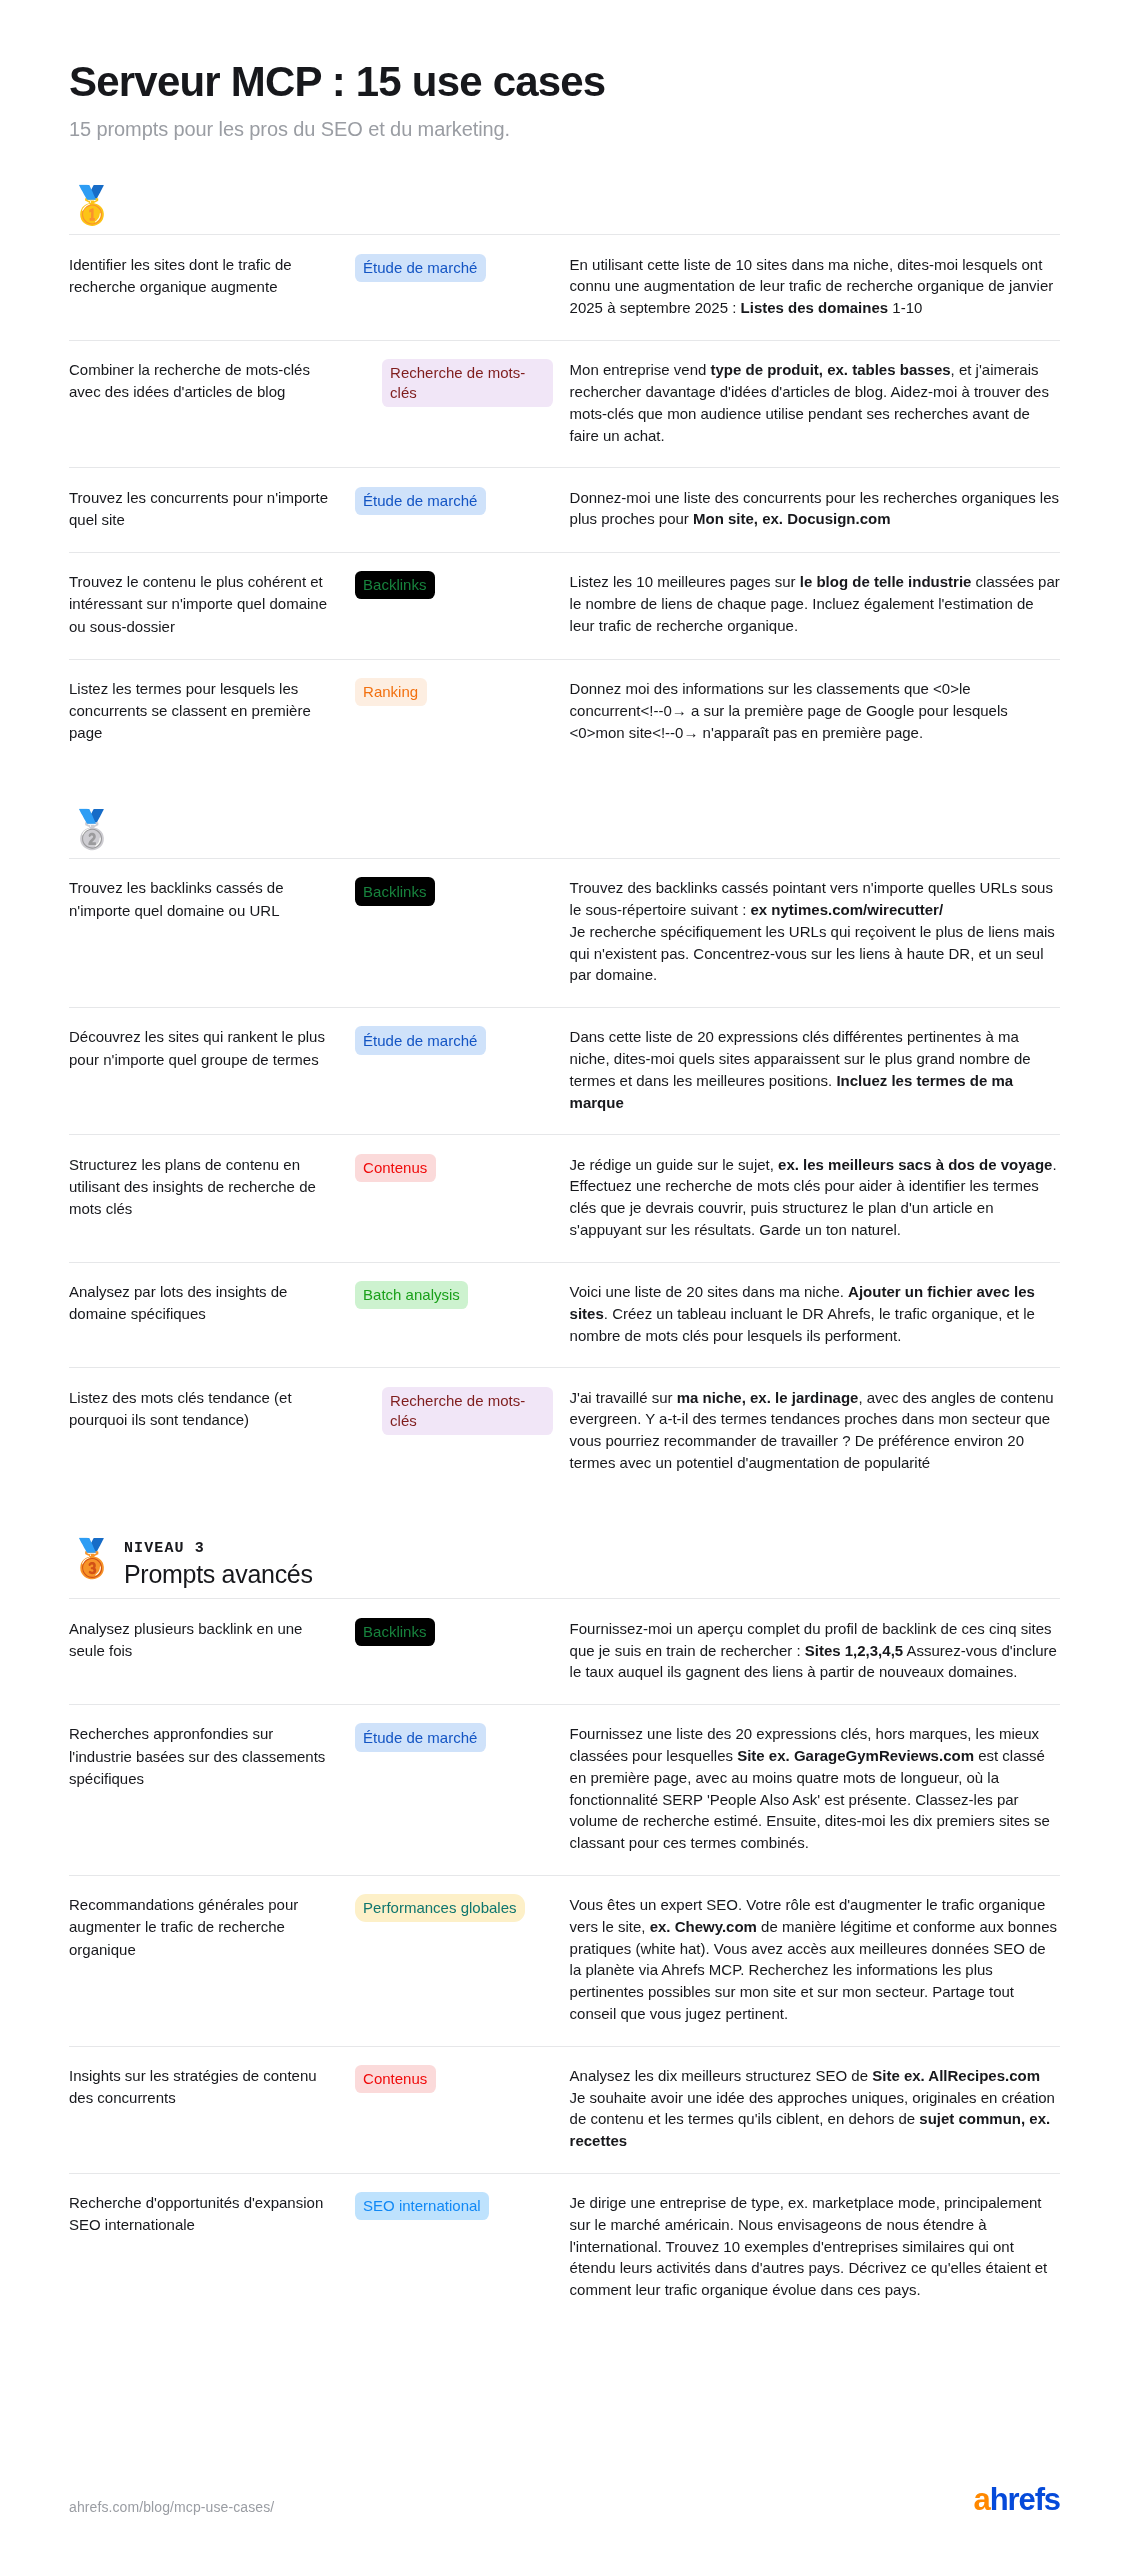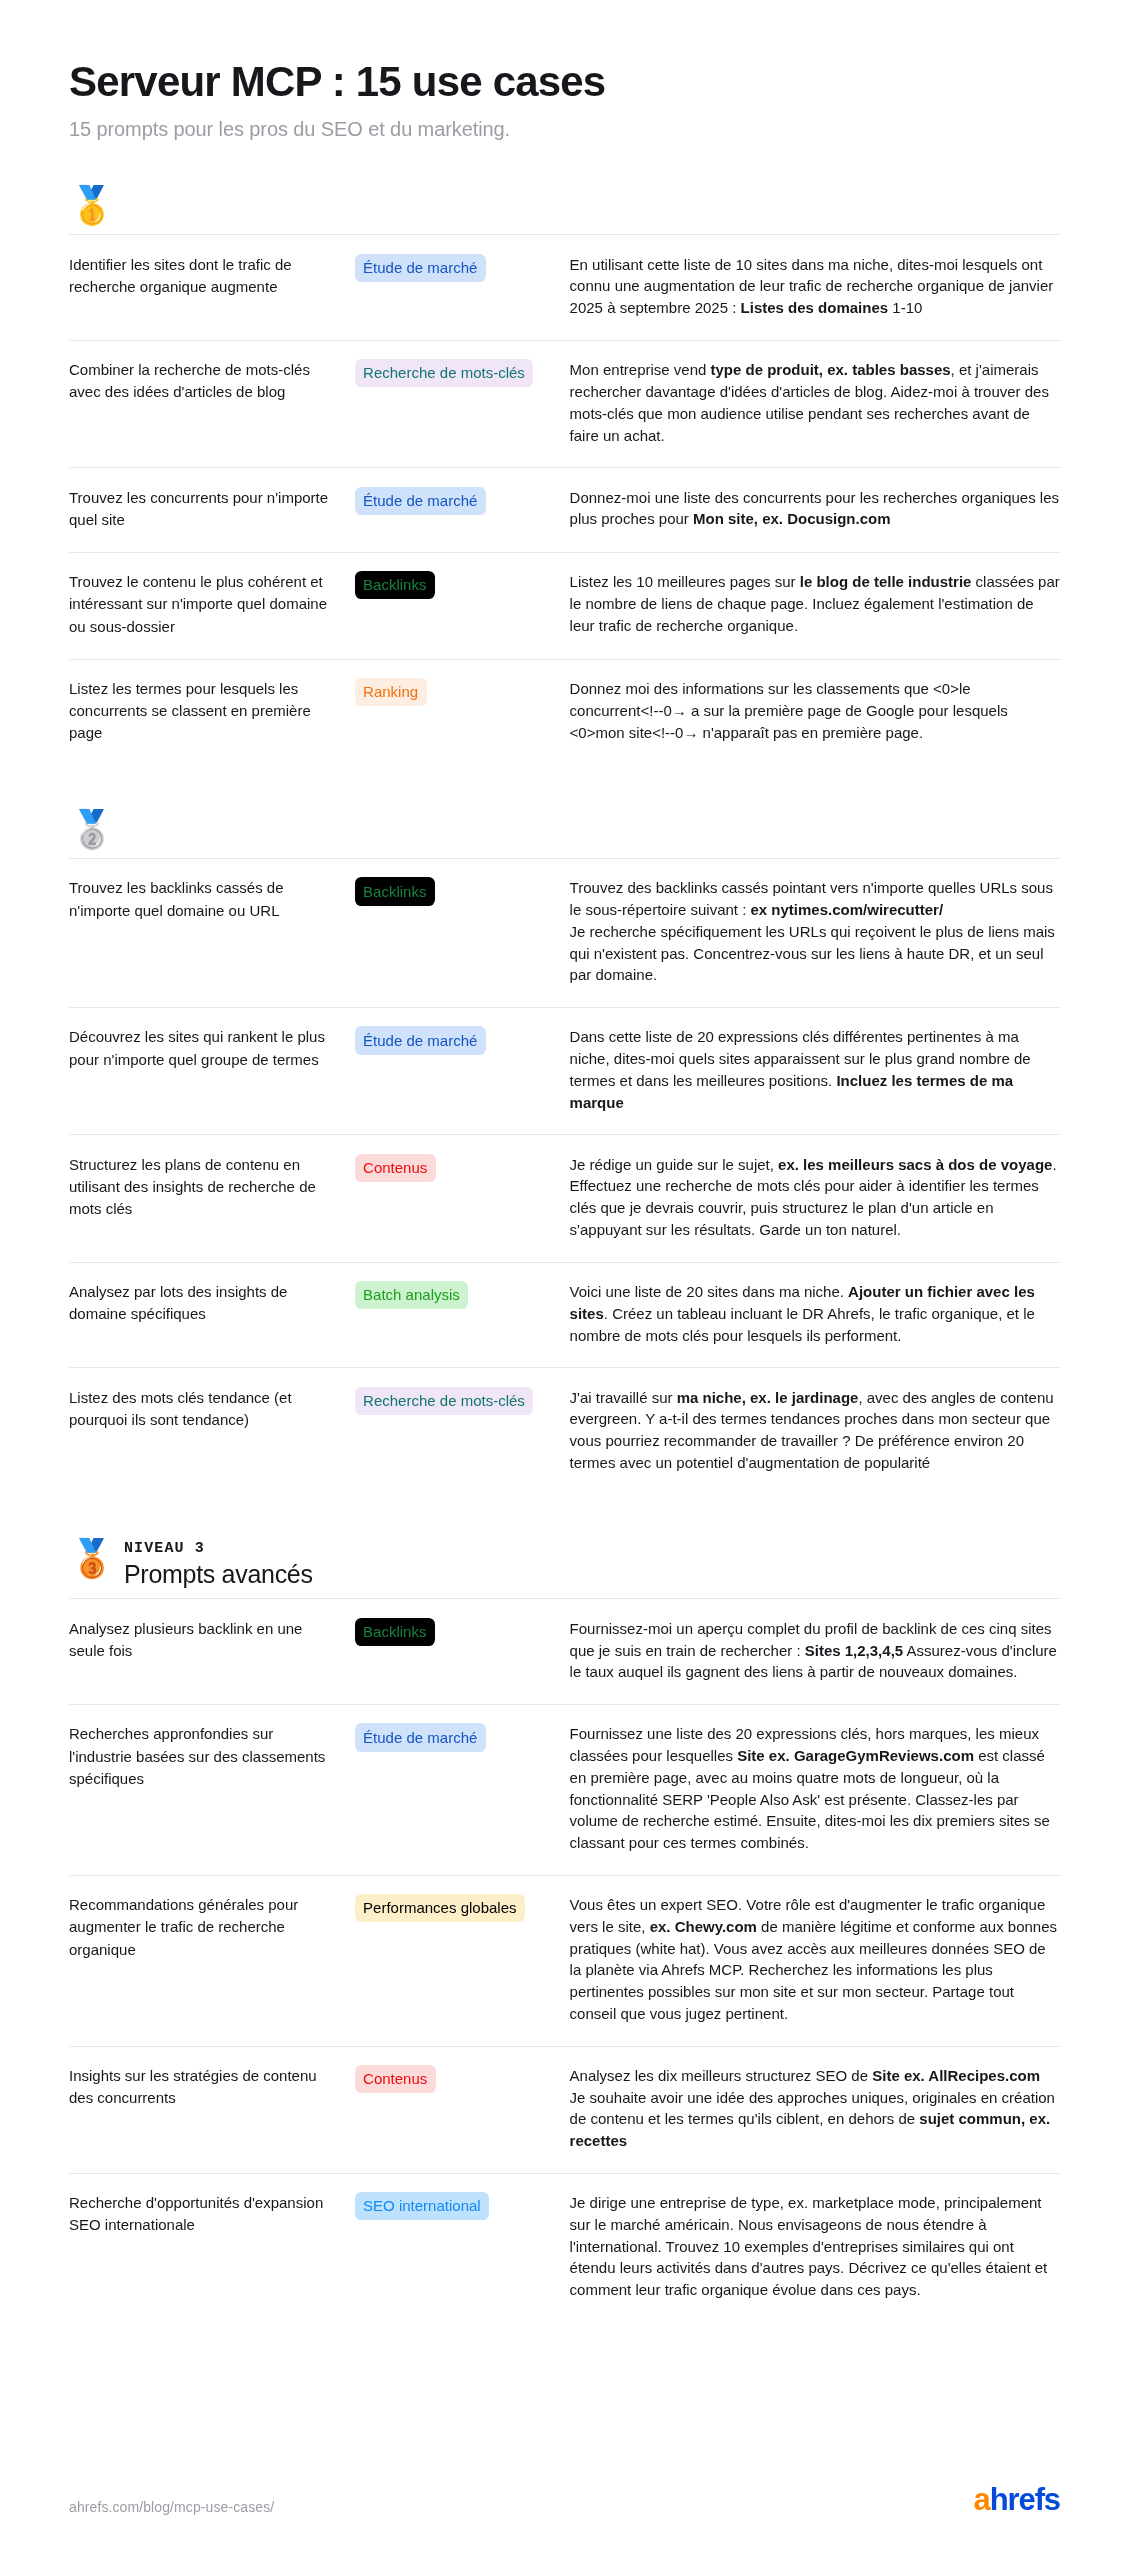--- a/index.html
+++ b/index.html
@@ -123,26 +123,26 @@
     display: inline-block;
     border-radius: 6.4px;
     padding: 4.2px 8.5px;
     font-size: 15px;
     line-height: 1.32;
     font-weight: 400;
     white-space: normal;
     max-width: 164px;
   }
   .tag-market    { background: #cfe2fa; color: #1455c4; }
-  .tag-keyword   { background: #f1e6f7; color: #0f766e; }
+  .tag-keyword   { background: #f1e6f7; color: #7f1d1d; margin-left: 27px; }
   .tag-backlinks { background: #000000; color: #17833d; }
   .tag-ranking   { background: #fdeee1; color: #f2700f; }
   .tag-content   { background: #fbdada; color: #f00c0c; }
   .tag-batch     { background: #cdf2cf; color: #1aa01a; }
-  .tag-perf      { background: #fdf0c8; color: #000000; }
+  .tag-perf      { background: #fdf0c8; color: #0f766e; border-radius: 11px; }
   .tag-intl      { background: #bee2fd; color: #1088f5; }
 
   
   .footer {
     position: absolute;
     left: 69px;
     right: 69px;
     bottom: 61px;
     display: flex;
     align-items: flex-end;

